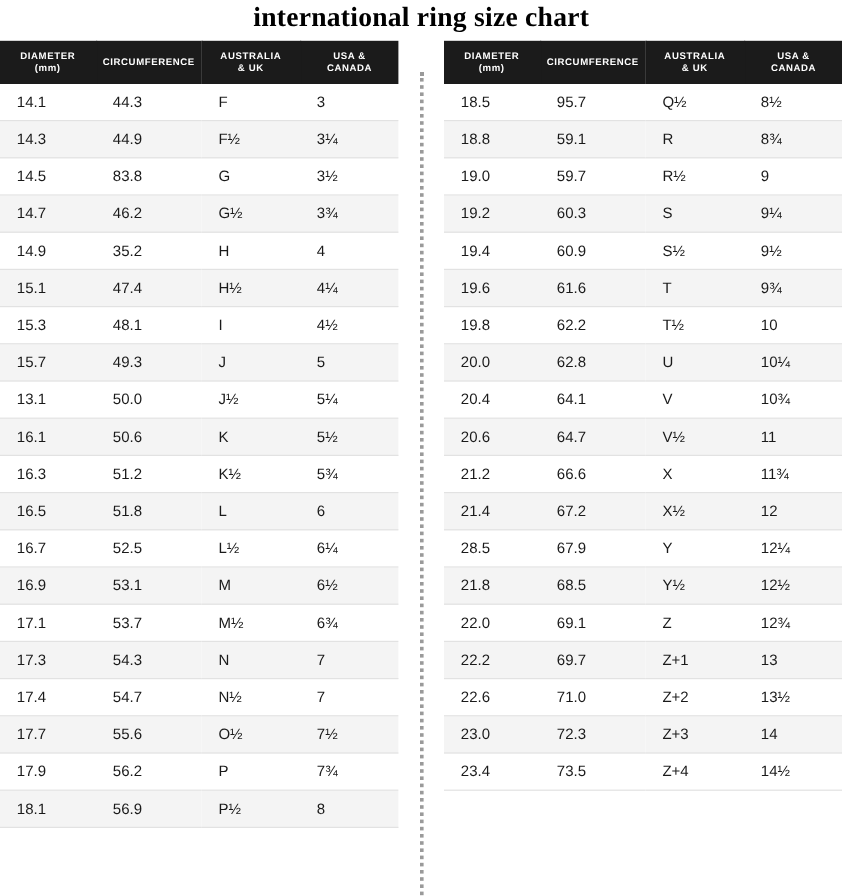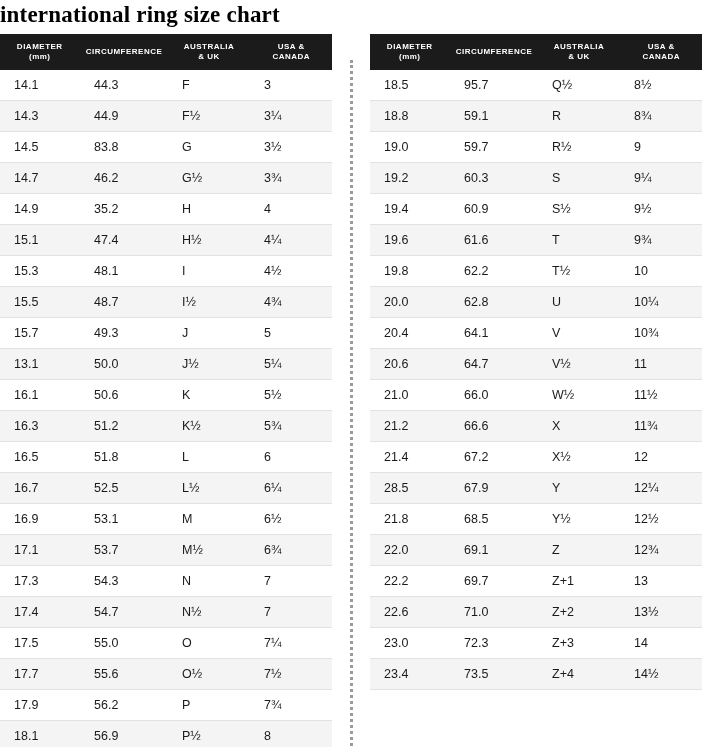--- a/index.html
+++ b/index.html
@@ -14,21 +14,21 @@
     color: #111111;
     overflow: hidden;
   }
   .page {
     position: relative;
     width: 702px;
     height: 747px;
     box-sizing: border-box;
   }
   .title {
-    text-align: left;
+    text-align: center;
     font-family: "Liberation Serif", serif;
     font-weight: bold;
     font-size: 23px;
     letter-spacing: 0.2px;
     margin: 0;
     padding: 2px 0 6px 0;
     color: #000000;
   }
   .tables {
     display: flex;
@@ -164,26 +164,20 @@
               <td>H½</td>
               <td>4¼</td>
             </tr>
             <tr>
               <td>15.3</td>
               <td>48.1</td>
               <td>I</td>
               <td>4½</td>
             </tr>
             <tr>
-              <td>15.5</td>
-              <td>48.7</td>
-              <td>I½</td>
-              <td>4¾</td>
-            </tr>
-            <tr>
               <td>15.7</td>
               <td>49.3</td>
               <td>J</td>
               <td>5</td>
             </tr>
             <tr>
               <td>13.1</td>
               <td>50.0</td>
               <td>J½</td>
               <td>5¼</td>
@@ -228,26 +222,20 @@
               <td>17.3</td>
               <td>54.3</td>
               <td>N</td>
               <td>7</td>
             </tr>
             <tr>
               <td>17.4</td>
               <td>54.7</td>
               <td>N½</td>
               <td>7</td>
-            </tr>
-            <tr>
-              <td>17.5</td>
-              <td>55.0</td>
-              <td>O</td>
-              <td>7¼</td>
             </tr>
             <tr>
               <td>17.7</td>
               <td>55.6</td>
               <td>O½</td>
               <td>7½</td>
             </tr>
             <tr>
               <td>17.9</td>
               <td>56.2</td>
@@ -350,26 +338,20 @@
               <td>V</td>
               <td>10¾</td>
             </tr>
             <tr>
               <td>20.6</td>
               <td>64.7</td>
               <td>V½</td>
               <td>11</td>
             </tr>
             <tr>
-              <td>21.0</td>
-              <td>66.0</td>
-              <td>W½</td>
-              <td>11½</td>
-            </tr>
-            <tr>
               <td>21.2</td>
               <td>66.6</td>
               <td>X</td>
               <td>11¾</td>
             </tr>
             <tr>
               <td>21.4</td>
               <td>67.2</td>
               <td>X½</td>
               <td>12</td>

